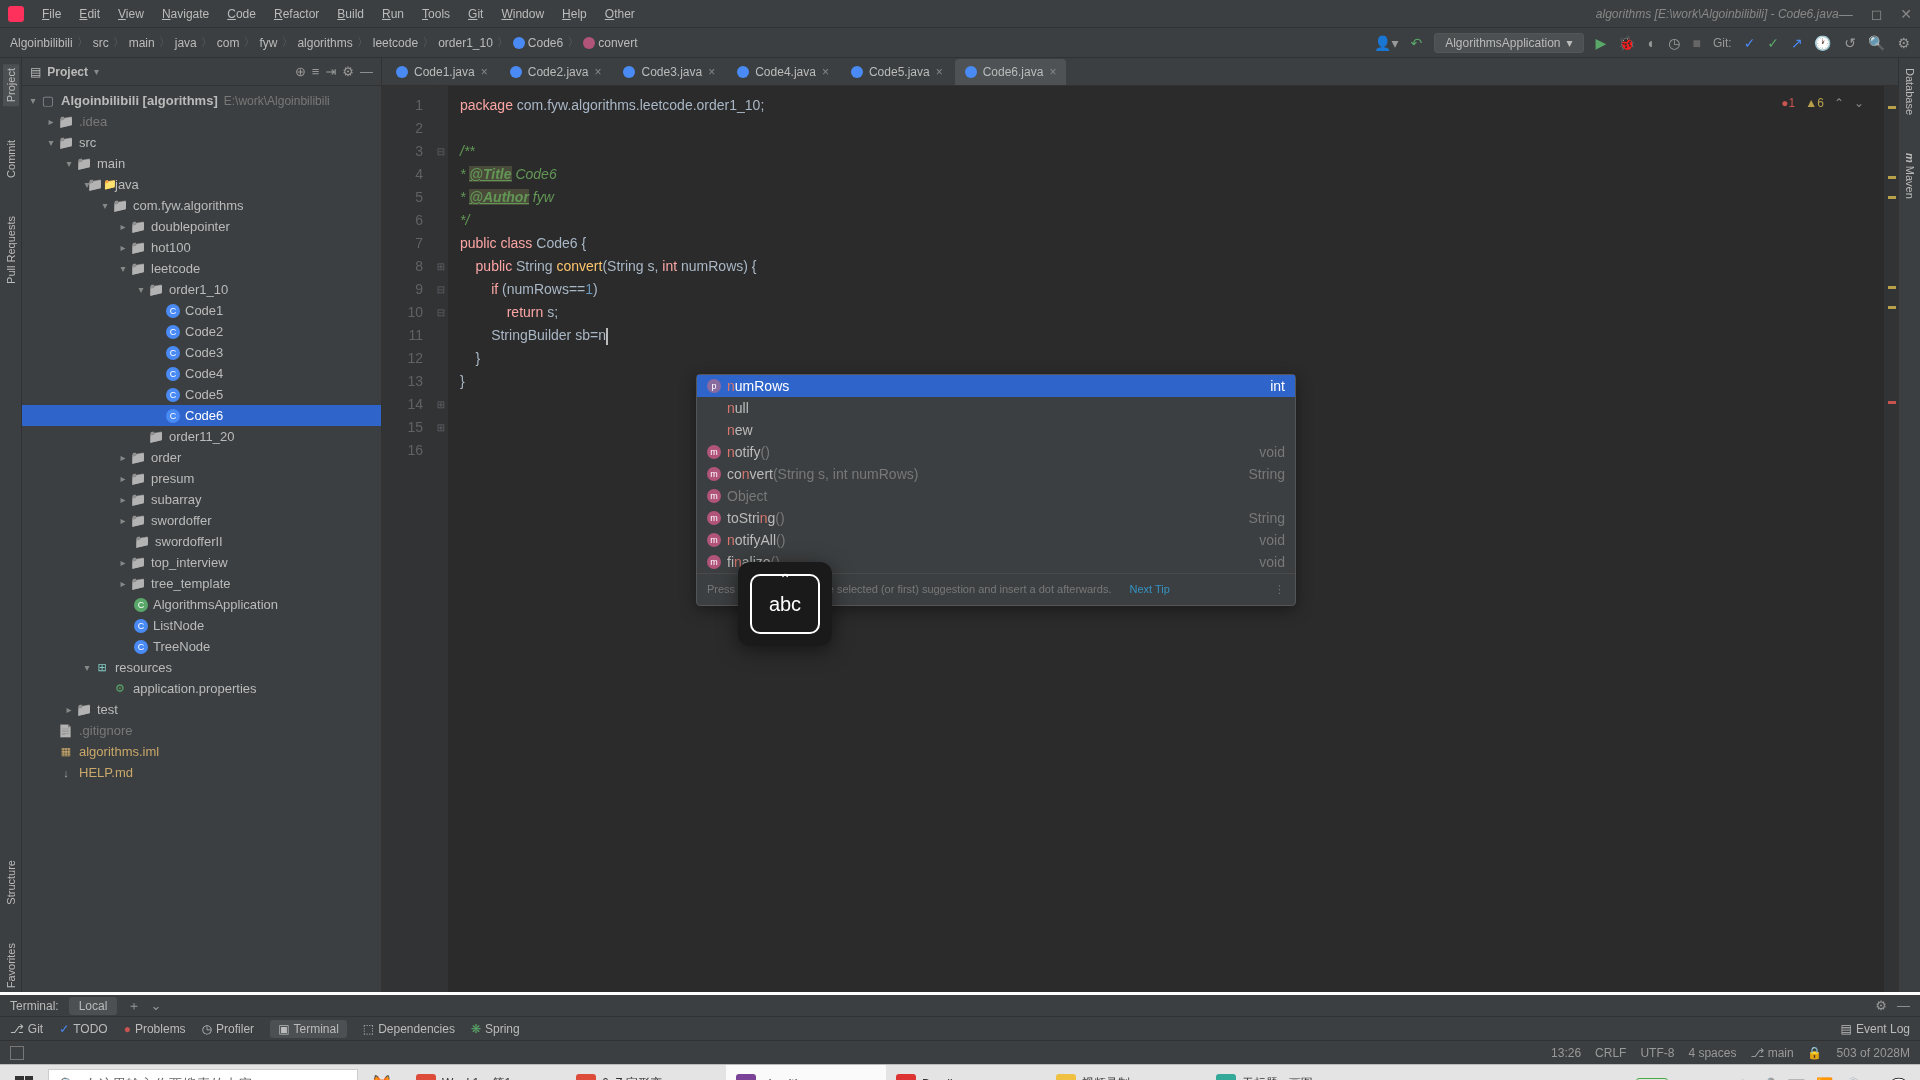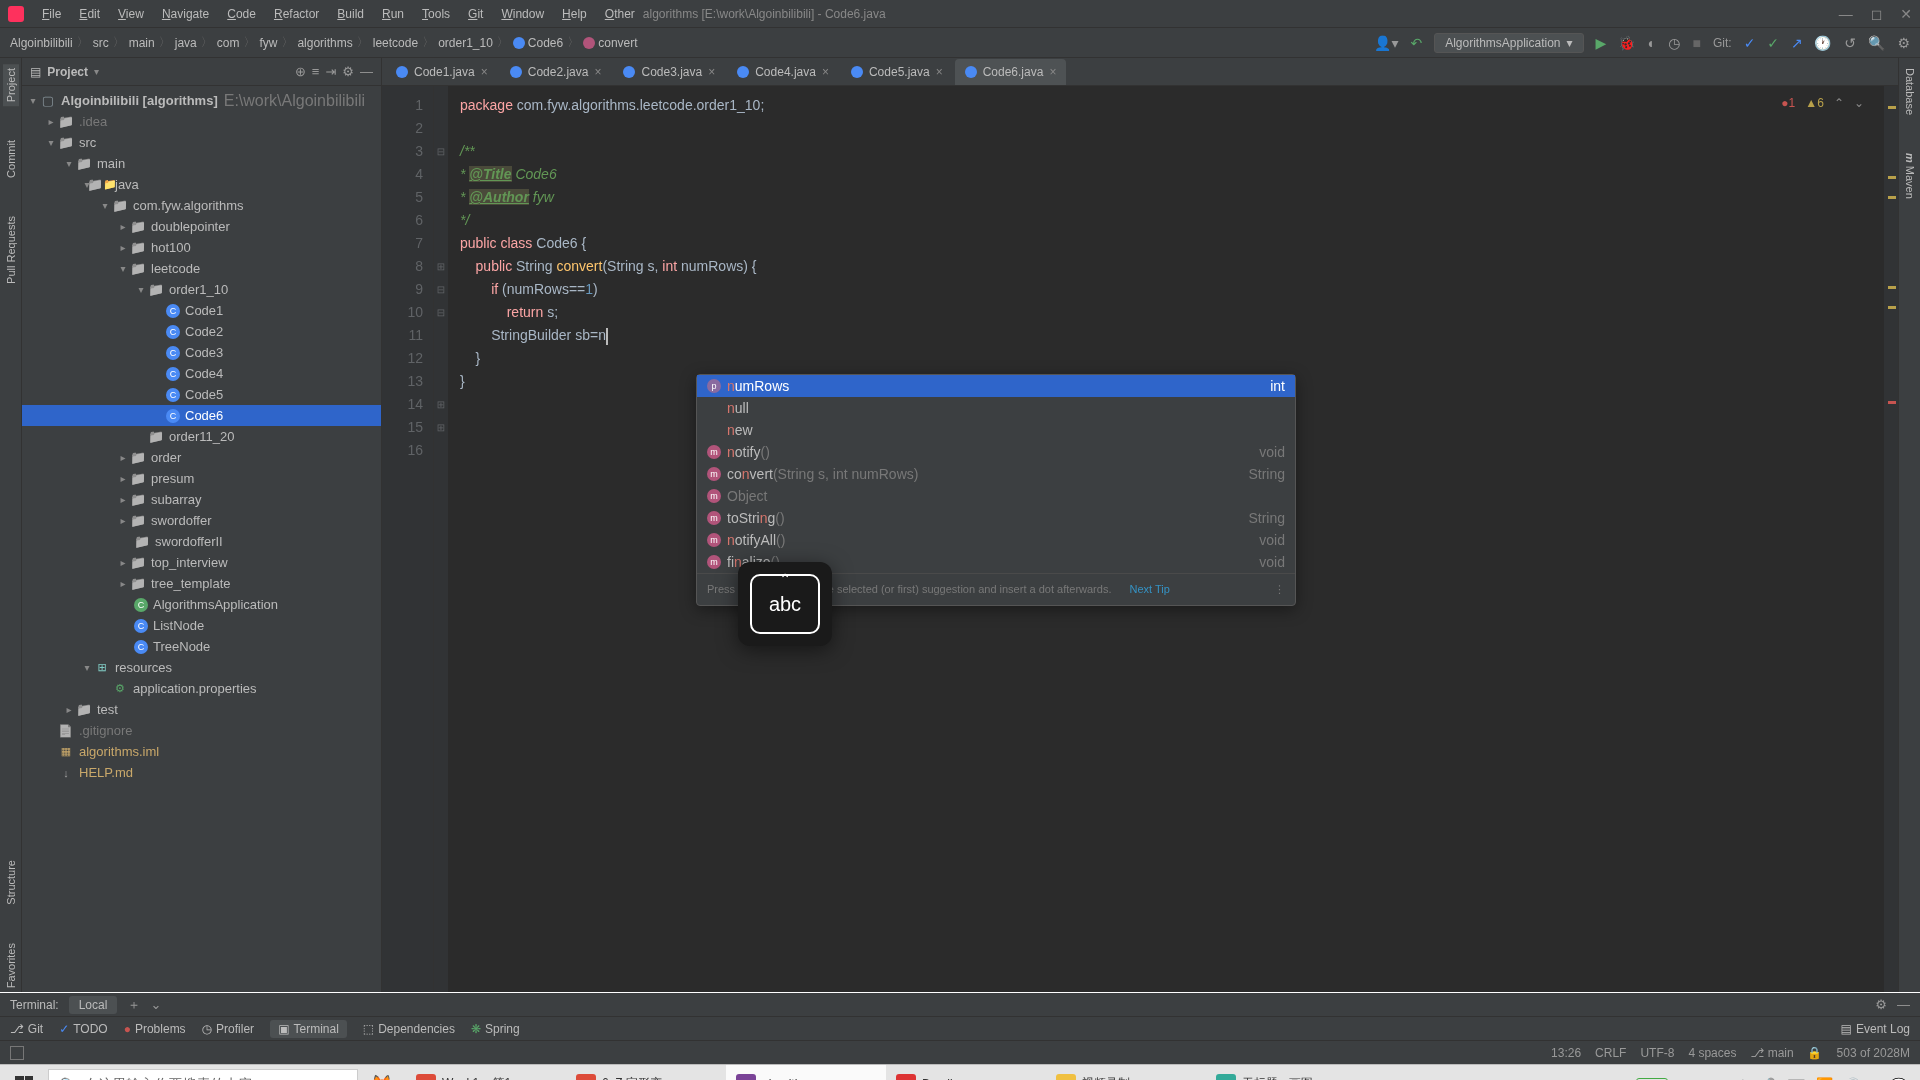--- a/index.html
+++ b/index.html
@@ -2,21 +2,21 @@
 <html><head>
 <meta charset="utf-8">
 <style>
 * { margin:0; padding:0; box-sizing:border-box; font-family:'Segoe UI',Arial,sans-serif; -webkit-font-smoothing:antialiased; }
 body { background:#2b2b2b; color:#bbb; font-size:12px; overflow:hidden; width:1920px; height:1080px; position:relative; }
 .titlebar { height:28px; background:#3c3f41; display:flex; align-items:center; padding:0 8px; border-bottom:1px solid #323232; }
 .titlebar .logo { width:16px; height:16px; background:#fe315d; border-radius:3px; margin-right:10px; }
 .titlebar .menu { display:flex; gap:2px; }
 .titlebar .menu span { padding:3px 8px; color:#bbb; cursor:pointer; }
 .titlebar .menu span u { text-decoration:underline; }
-.titlebar .title { flex:1; text-align:left; color:#888; font-size:12px; }
+.titlebar .title { flex:1; text-align:right; color:#888; font-size:12px;font-style:italic; }
 .titlebar .winctrl { display:flex; gap:18px; color:#888; font-size:14px; }
 .titlebar .winctrl span { cursor:pointer; }
 .navbar { height:30px; background:#3c3f41; display:flex; align-items:center; padding:0 10px; border-bottom:1px solid #323232; }
 .breadcrumb { display:flex; align-items:center; gap:4px; color:#bbb; font-size:12px; }
 .breadcrumb .sep { color:#666; }
 .breadcrumb .chip { display:flex; align-items:center; gap:3px; }
 .breadcrumb .ic-c { width:12px; height:12px; border-radius:50%; background:#4a8af4; display:inline-block; }
 .breadcrumb .ic-m { width:12px; height:12px; border-radius:50%; background:#b1547a; display:inline-block; }
 .navbar .spacer { flex:1; }
 .navbar .tools { display:flex; align-items:center; gap:12px; }
@@ -46,21 +46,21 @@
 .tree .ic.folder::before { content:"📁"; filter:grayscale(1) brightness(0.8); font-size:13px; }
 .tree .ic.module::before { content:"▢"; color:#87939a; font-size:13px; }
 .tree .ic.javac { width:14px; height:14px; border-radius:50%; background:#4a8af4; color:#fff; font-size:9px; }
 .tree .ic.javac::before { content:"C"; }
 .tree .ic.res::before { content:"⊞"; color:#80cbc4; }
 .tree .ic.file::before { content:"📄"; filter:grayscale(1) brightness(0.7); font-size:12px; }
 .tree .ic.md::before { content:"↓"; color:#a0a0a0; }
 .tree .lbl { color:#bbb; }
 .tree .node.selected .lbl { color:#fff; }
 .tree .lbl.dim { color:#787878; }
-.tree .hint { color:#787878; margin-left:6px; font-size:16px; }
+.tree .hint { color:#787878; margin-left:6px; font-size:12px; }
 .editor { flex:1; display:flex; flex-direction:column; background:#2b2b2b; }
 .tabs { height:28px; background:#3c3f41; display:flex; align-items:center; border-bottom:1px solid #323232; padding-left:4px; }
 .tab { height:26px; display:flex; align-items:center; padding:0 10px; gap:6px; color:#bbb; font-size:12px; cursor:pointer; border-top-left-radius:4px; border-top-right-radius:4px; margin-right:2px; }
 .tab.active { background:#4e5254; }
 .tab .tic { width:12px; height:12px; border-radius:50%; background:#4a8af4; }
 .tab .close { color:#888; font-size:12px; }
 .code { flex:1; display:flex; font-family:'JetBrains Mono','Consolas',monospace; font-size:14px; position:relative; }
 .gutter { width:52px; background:#313335; color:#606366; text-align:right; padding:8px 10px 0 0; line-height:23px; border-right:1px solid #323232; }
 .gfold { width:14px; background:#313335; color:#606366; padding-top:8px; line-height:23px; font-size:10px; text-align:center; }
 .src { flex:1; padding:8px 0 0 12px; line-height:23px; color:#a9b7c6; position:relative; }
@@ -90,21 +90,21 @@
 .completion .row .cname .hl { color:#d5756c; }
 .completion .row .cname .sig { color:#787878; }
 .completion .row .ctype { color:#787878; }
 .completion .row.sel .cname, .completion .row.sel .ctype { color:#fff; }
 .completion .ftr { padding:4px 10px; font-size:11px; color:#787878; border-top:1px solid #4a4a4a; display:flex; align-items:center; }
 .completion .ftr .tip { color:#3592c4; margin-left:18px; }
 .completion .ftr .dots { margin-left:auto; }
 .ime { position:absolute; background:#1a1a1a; border-radius:12px; padding:12px; box-shadow:0 4px 20px rgba(0,0,0,0.5); }
 .ime .box { width:70px; height:60px; border:2px solid #fff; border-radius:10px; display:flex; align-items:center; justify-content:center; color:#fff; font-size:20px; position:relative; }
 .ime .box .care { position:absolute; top:-8px; left:50%; transform:translateX(-50%); color:#fff; font-size:14px; }
-.termbar { height:24px; background:#3c3f41; border-top:1px solid #ffffff; display:flex; align-items:center; padding:0 10px; gap:10px; }
+.termbar { height:24px; background:#3c3f41; border-top:3px solid #ffffff; display:flex; align-items:center; padding:0 10px; gap:10px; }
 .termbar .ttl { font-size:12px; color:#bbb; }
 .termbar .tt { background:#4c5052; padding:2px 10px; border-radius:3px; font-size:12px; }
 .termbar .tbic { color:#999; font-size:13px; cursor:pointer; }
 .termbar .sp { flex:1; }
 .btmtool { height:24px; background:#3c3f41; border-top:1px solid #323232; display:flex; align-items:center; padding:0 10px; gap:16px; }
 .btmtool .bt { display:flex; align-items:center; gap:4px; color:#bbb; font-size:12px; cursor:pointer; }
 .btmtool .bt .bic { font-size:12px; }
 .btmtool .sp { flex:1; }
 .statusbar { height:24px; background:#3c3f41; border-top:1px solid #323232; display:flex; align-items:center; padding:0 10px; gap:14px; font-size:12px; color:#999; }
 .statusbar .sq { width:14px; height:14px; border:1px solid #777; }

